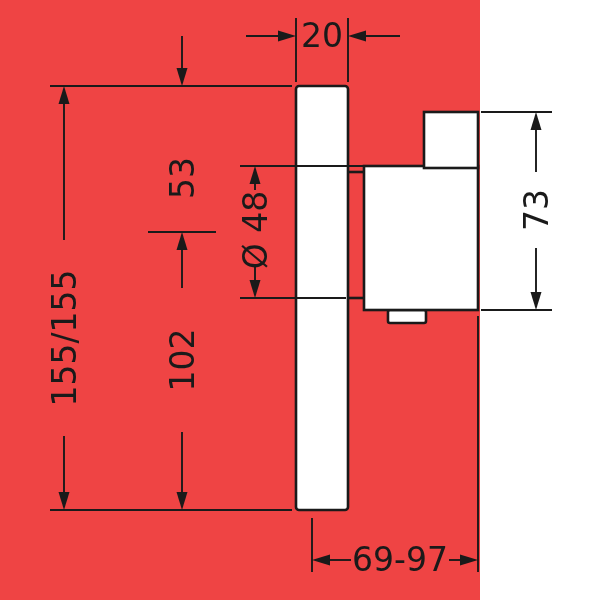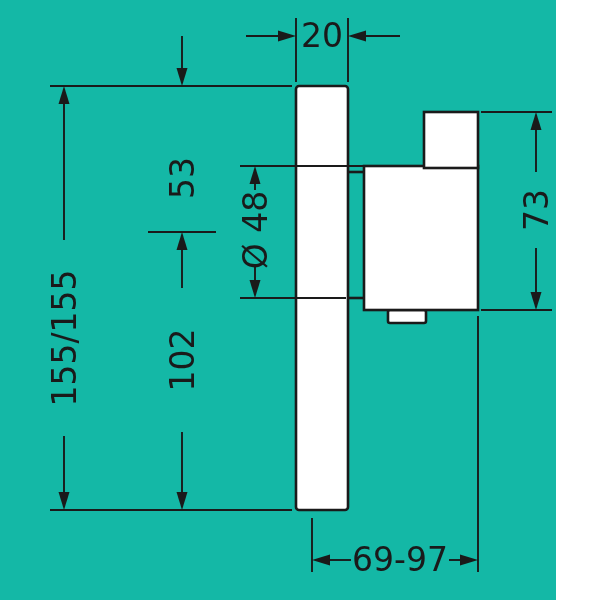--- a/index.html
+++ b/index.html
@@ -2,23 +2,23 @@
 <html><head>
 <meta charset="utf-8">
 <style>
   html, body {
     margin: 0;
     padding: 0;
     background: #ffffff;
   }
   .canvas {
     position: relative;
-    width: 556px;
+    width: 480px;
     height: 600px;
-    background: #14b8a6;
+    background: #ef4444;
     font-family: "DejaVu Sans", "Liberation Sans", sans-serif;
   }
   svg text {
     font-family: "DejaVu Sans", "Liberation Sans", sans-serif;
     font-size: 33px;
     fill: #1a1a1a;
   }
   .outline {
     fill: #ffffff;
     stroke: #1a1a1a;

